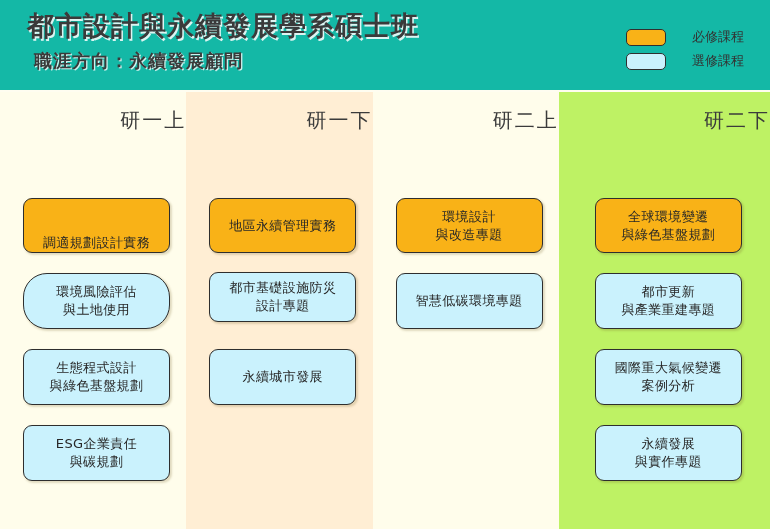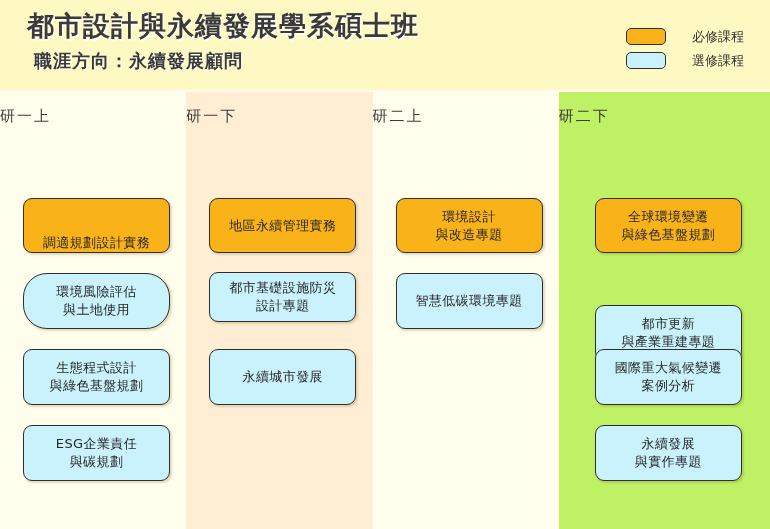--- a/index.html
+++ b/index.html
@@ -20,21 +20,21 @@
     background: #fffdf0;
   }
 
   
   #header {
     position: absolute;
     left: 0;
     top: 0;
     width: 770px;
     height: 90px;
-    background: #fef9c3;
+    background: #14b8a6;
     box-sizing: border-box;
   }
   #title-block {
     position: absolute;
     left: 27px;
     top: 8px;
   }
   #main-title {
     font-size: 27px;
     font-weight: bold;
@@ -60,21 +60,21 @@
   #legend {
     position: absolute;
     right: 26px;
     top: 28px;
     display: flex;
     flex-direction: column;
     gap: 6px;
   }
   .legend-row {
     display: flex;
-    align-items: flex-start;
+    align-items: flex-end;
     gap: 26px;
   }
   .legend-swatch {
     width: 40px;
     height: 17px;
     border: 1.6px solid #2f2f2f;
     border-radius: 5px;
     box-sizing: border-box;
   }
   .legend-label {
@@ -96,22 +96,22 @@
     position: relative;
     height: 100%;
     box-sizing: border-box;
   }
   .col-0 { width: 194px; background: #fffdeb; }
   .col-1 { width: 194px; background: #ffeed4; }
   .col-2 { width: 194px; background: #fffdeb; }
   .col-3 { width: 220px; background: #bef264; }
 
   .col-header {
-    text-align: left;
-    font-size: 15px;
+    text-align: right;
+    font-size: 20px;
     color: #3b3b3b;
     letter-spacing: 2px;
     padding-top: 15px;
     height: 38px;
     box-sizing: border-box;
   }
 
   .card-stack {
     position: relative;
     padding: 0 0;
@@ -231,21 +231,21 @@
       </div>
       <div class="column col-3">
         <div class="col-header">研二下</div>
         <div class="card-stack">
           <div class="card required h1" style="top: 68px; height: 55px;">
             <div>
               <div>全球環境變遷</div>
               <div>與綠色基盤規劃</div>
             </div>
           </div>
-          <div class="card elective h2" style="top: 143px; height: 56px; margin-top: 32px;">
+          <div class="card elective h2" style="top: 143px; height: 56px;">
             <div>
               <div>都市更新</div>
               <div>與產業重建專題</div>
             </div>
           </div>
           <div class="card elective h2" style="top: 219px; height: 56px;">
             <div>
               <div>國際重大氣候變遷</div>
               <div>案例分析</div>
             </div>

